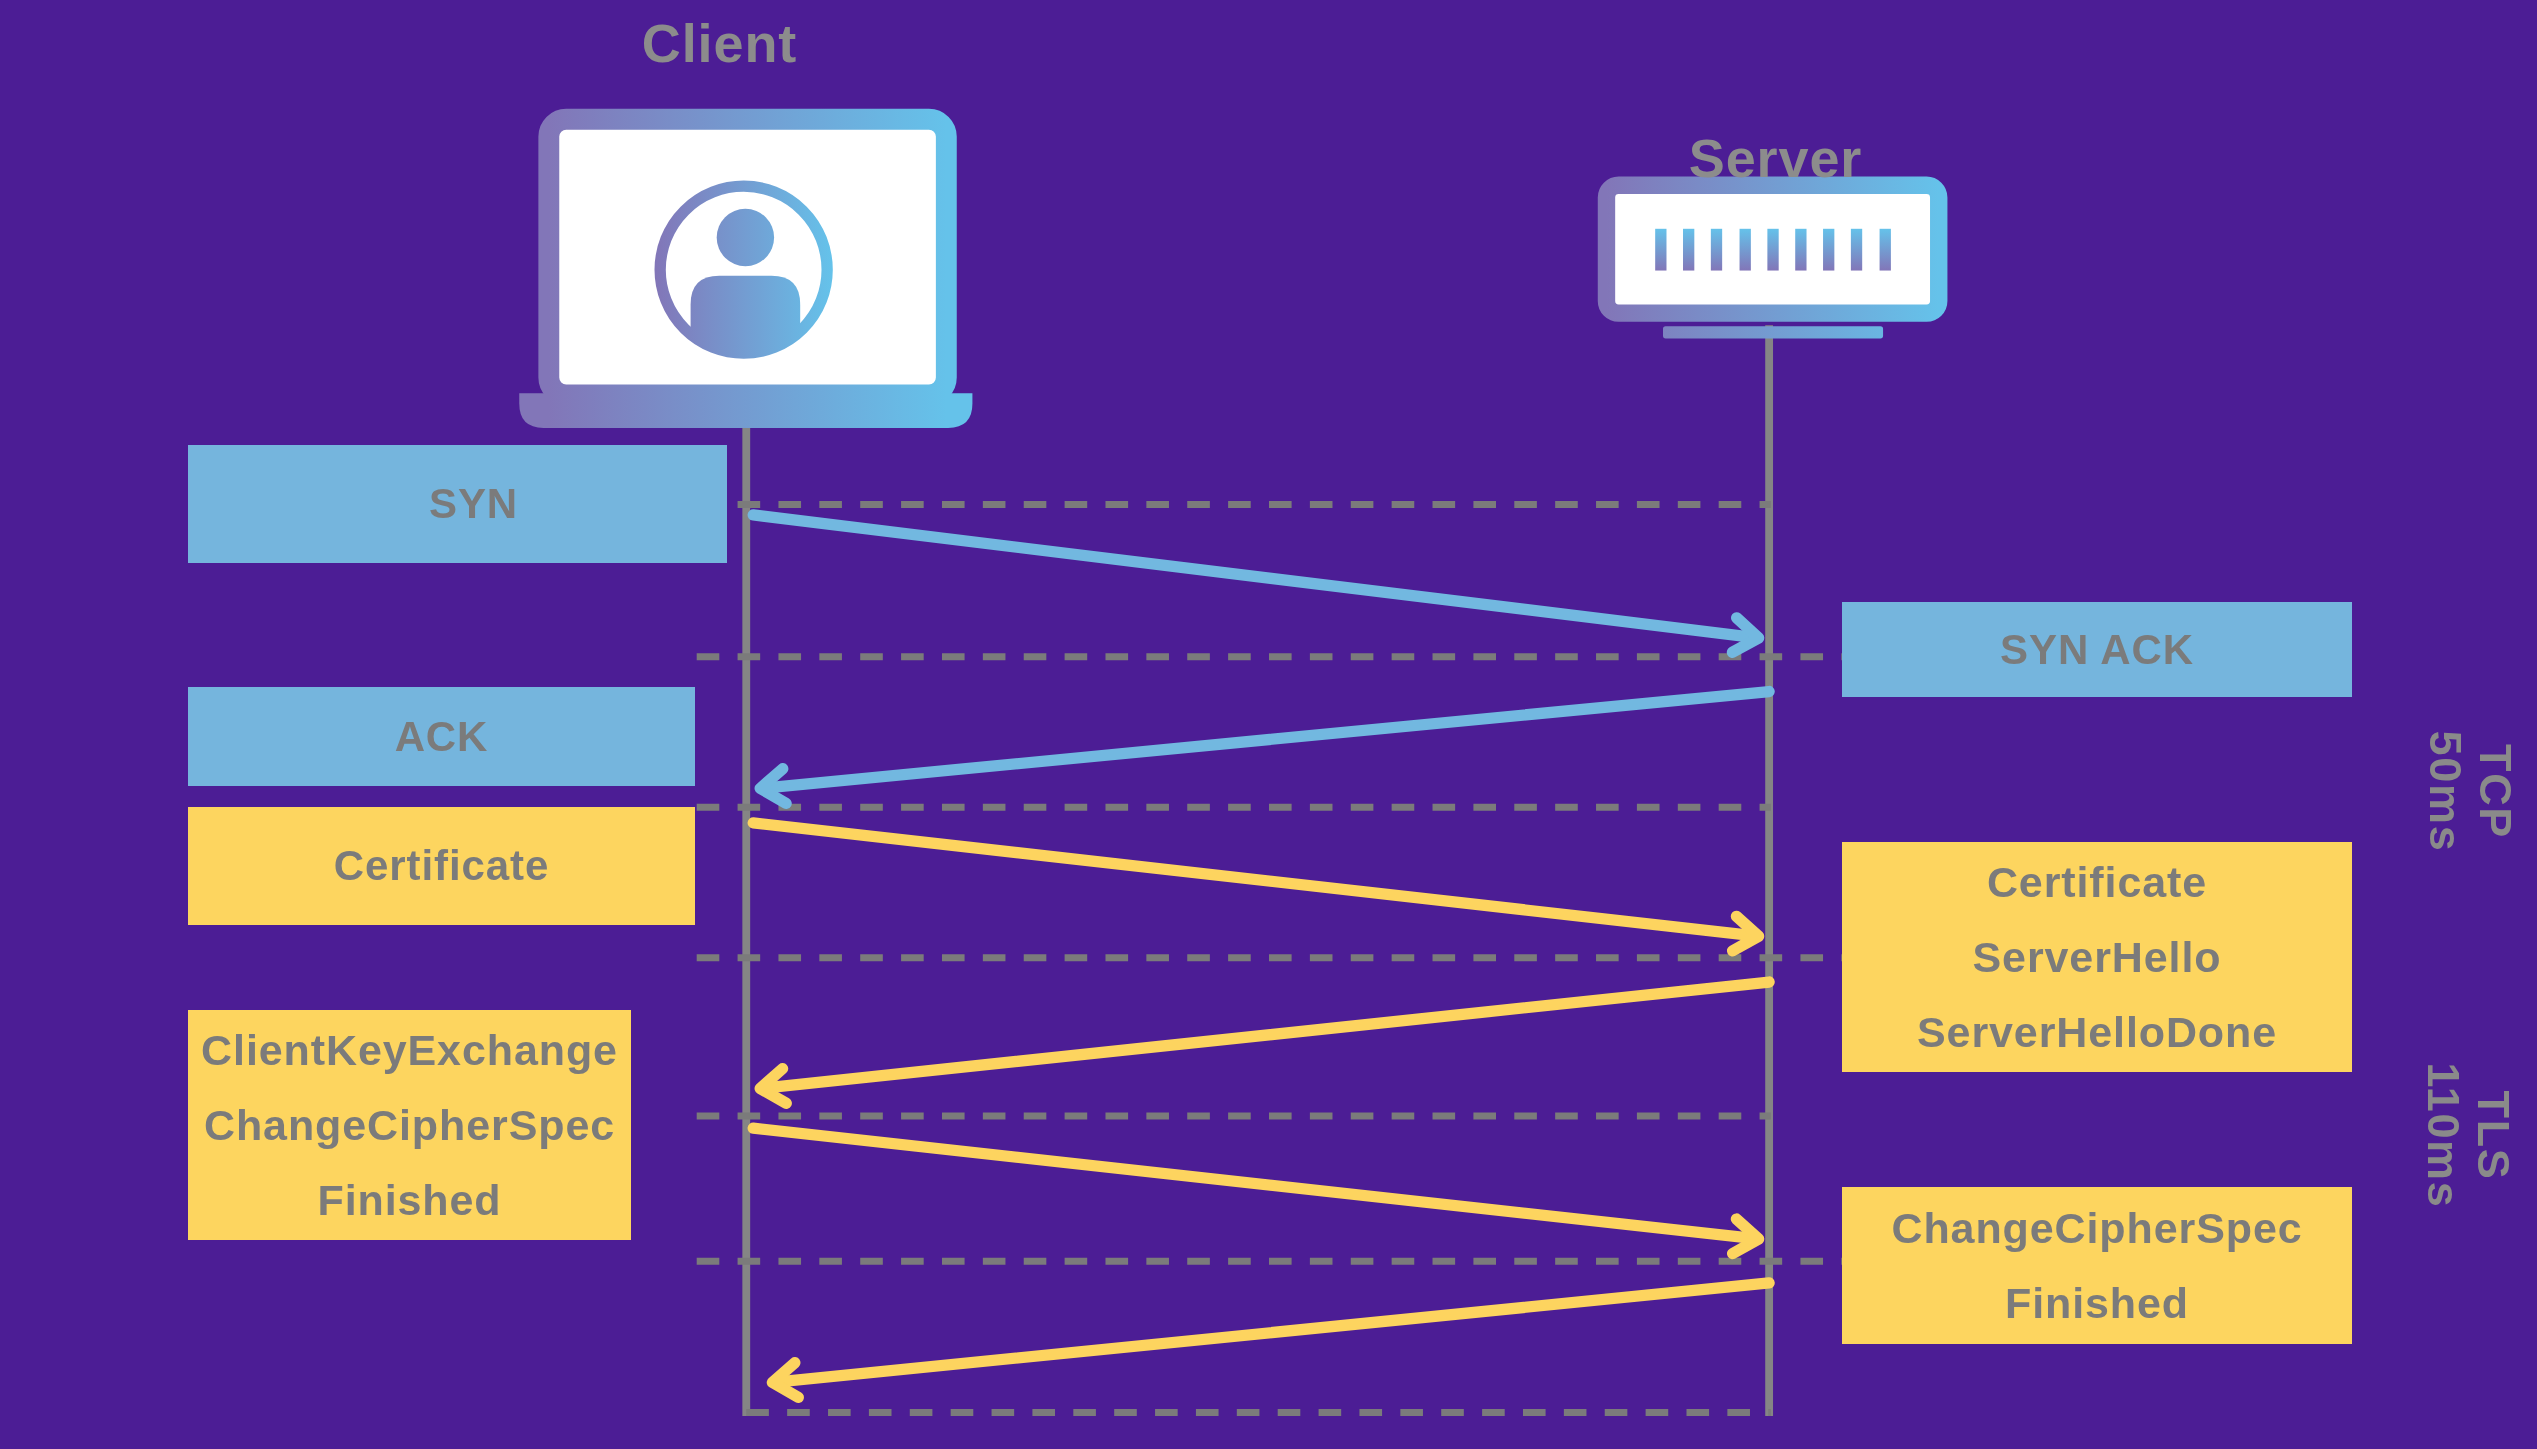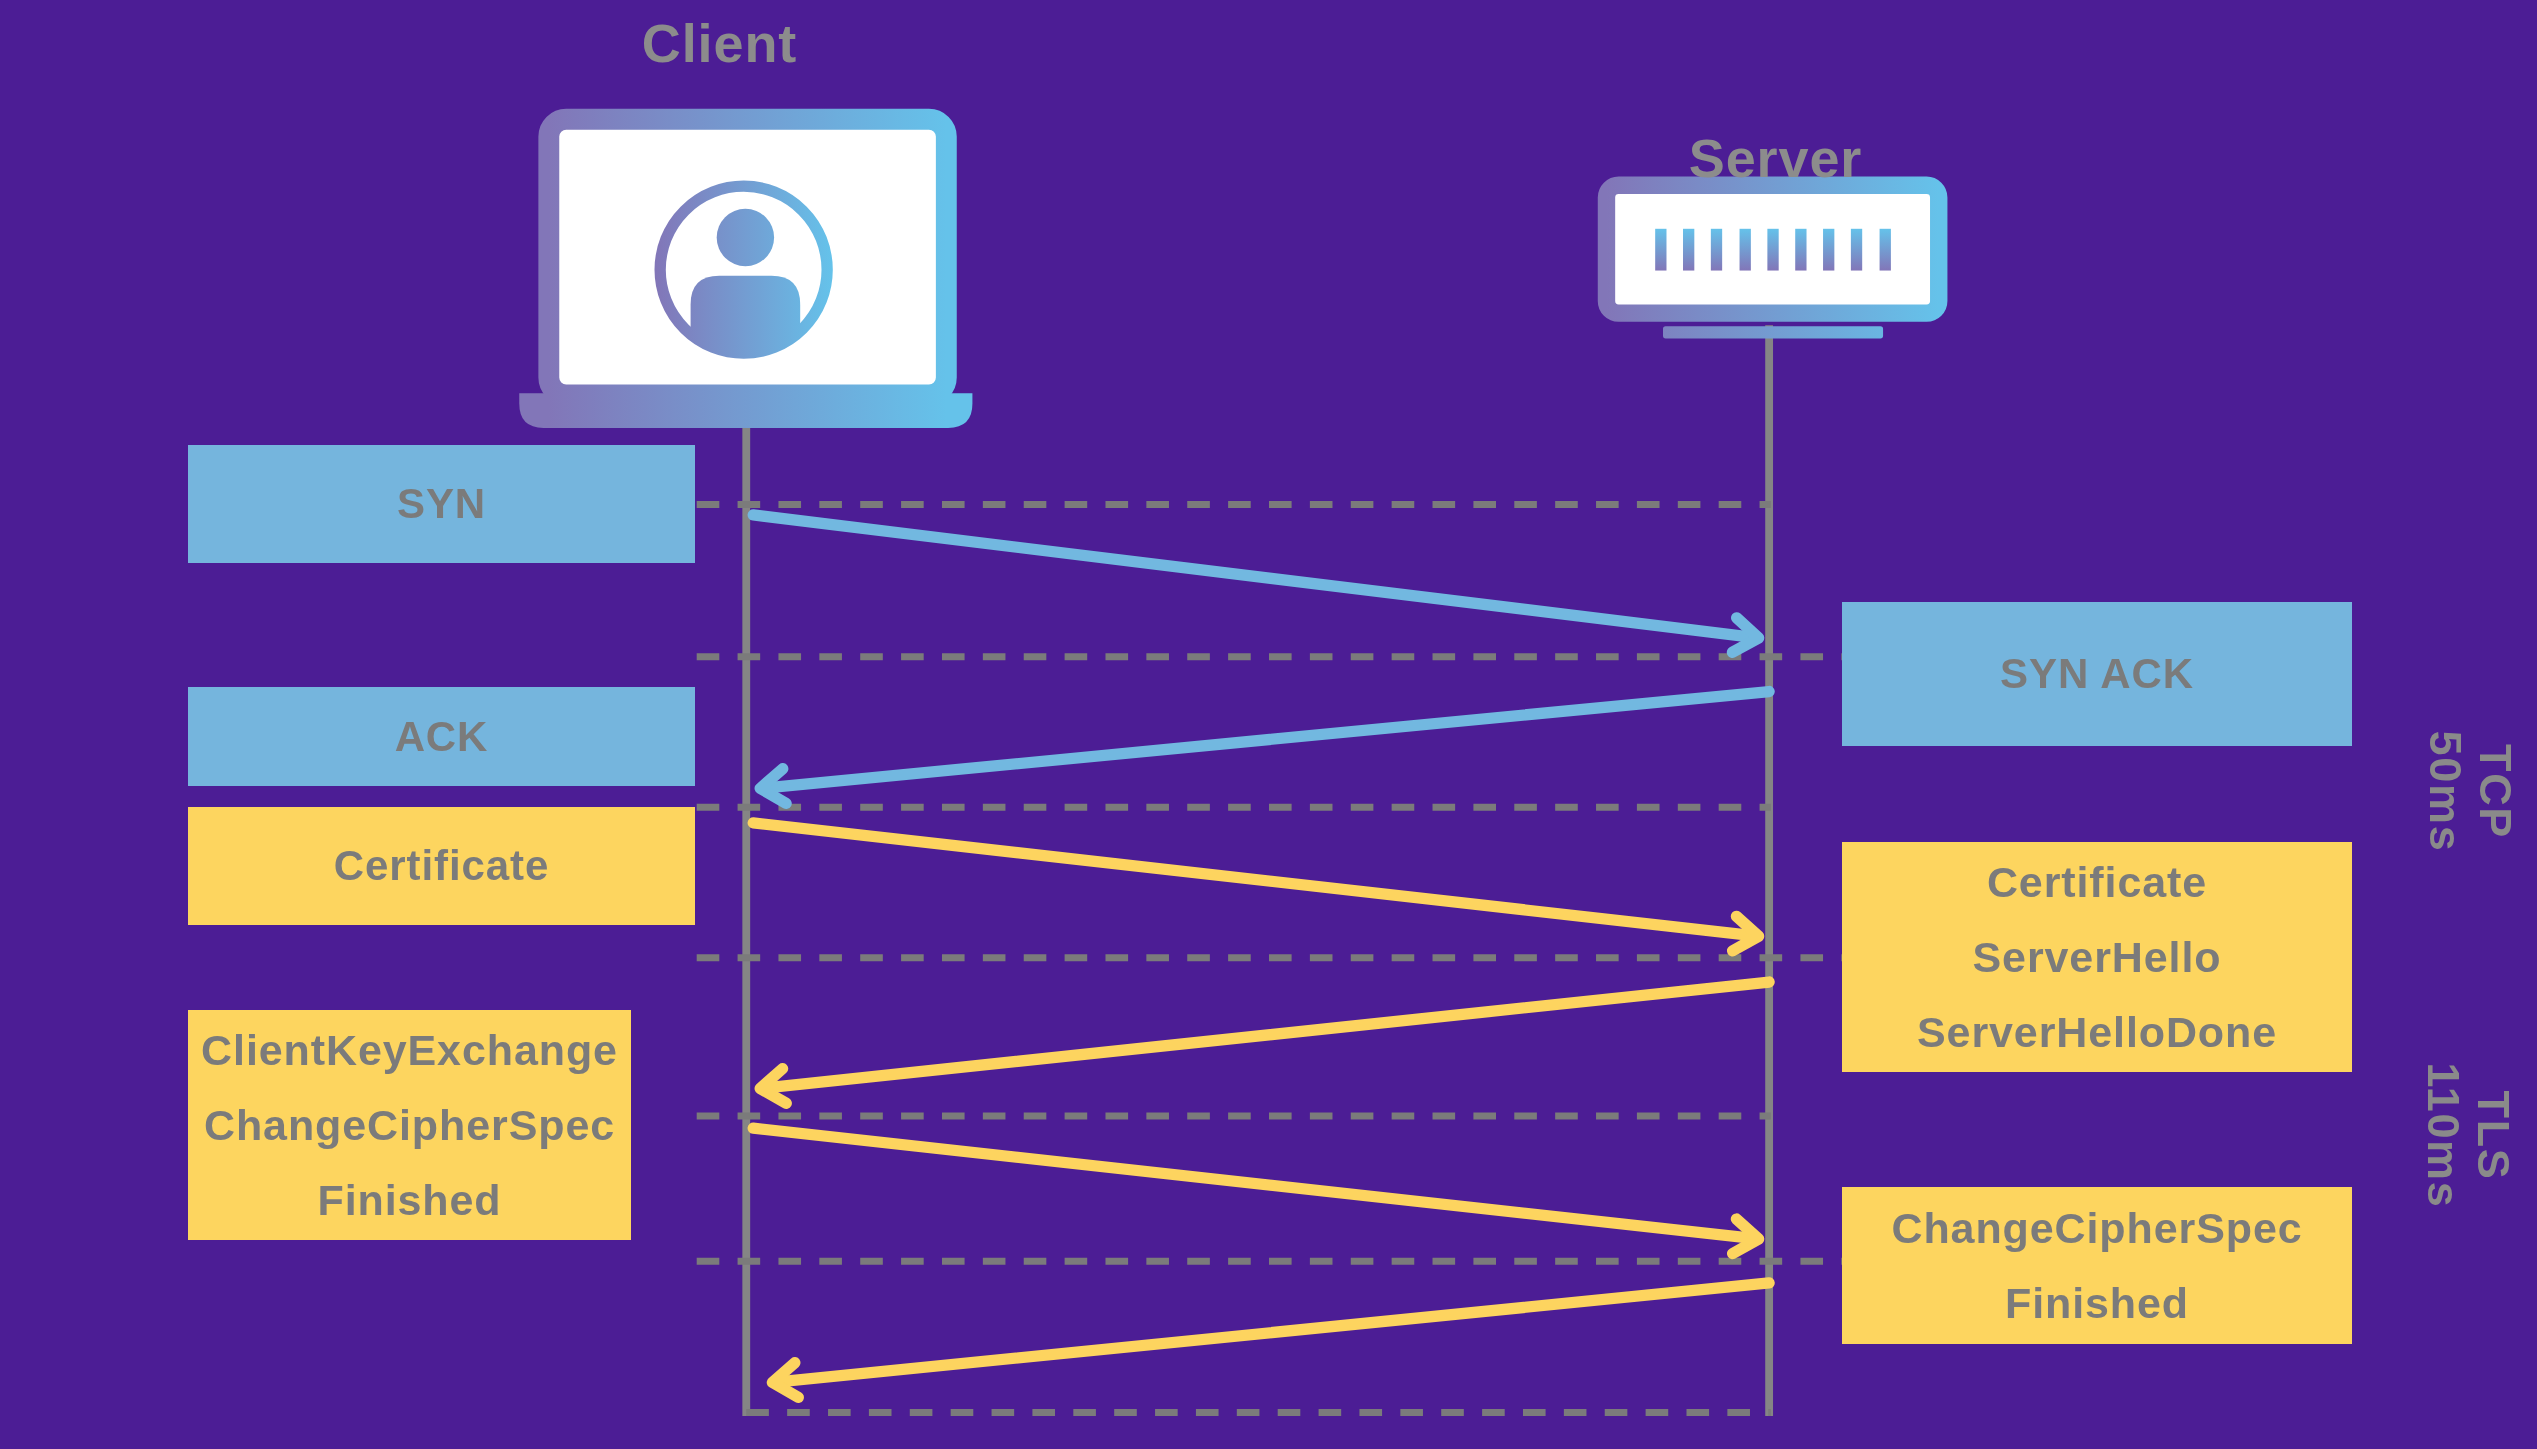--- a/index.html
+++ b/index.html
@@ -139,36 +139,36 @@
         <rect x="2128" y="263" width="13" height="48"></rect>
         <rect x="2161" y="263" width="13" height="48"></rect>
       </g>
       <rect x="1912" y="375" width="253" height="14" rx="3" fill="url(#grad-server)"></rect>
     </g>
   </svg>
 
   <div class="actor-label" style="left:502px; top:12px;">Client</div>
   <div class="actor-label" style="left:1558px; top:83px;margin-top:44px;">Server</div>
 
-  <div class="msg blue single" style="left:188px; top:445px; width:507px; height:118px;">
+  <div class="msg blue single" style="left:188px; top:445px; width:507px; height:118px;padding-left:32px;">
     <span>SYN</span>
   </div>
   <div class="msg blue single" style="left:188px; top:687px; width:507px; height:99px;">
     <span>ACK</span>
   </div>
   <div class="msg yellow single" style="left:188px; top:807px; width:507px; height:118px;">
     <span>Certificate</span>
   </div>
   <div class="msg yellow multi" style="left:188px; top:1010px; width:443px; height:230px;">
     <div>ClientKeyExchange</div>
     <div>ChangeCipherSpec</div>
     <div>Finished</div>
   </div>
 
-  <div class="msg blue single" style="left:1842px; top:602px; width:510px; height:144px;">
+  <div class="msg blue single" style="left:1842px; top:602px; width:510px; height:95px;">
     <span>SYN ACK</span>
   </div>
   <div class="msg yellow multi" style="left:1842px; top:842px; width:510px; height:230px;">
     <div>Certificate</div>
     <div>ServerHello</div>
     <div>ServerHelloDone</div>
   </div>
   <div class="msg yellow multi" style="left:1842px; top:1187px; width:510px; height:157px;">
     <div>ChangeCipherSpec</div>
     <div>Finished</div>

